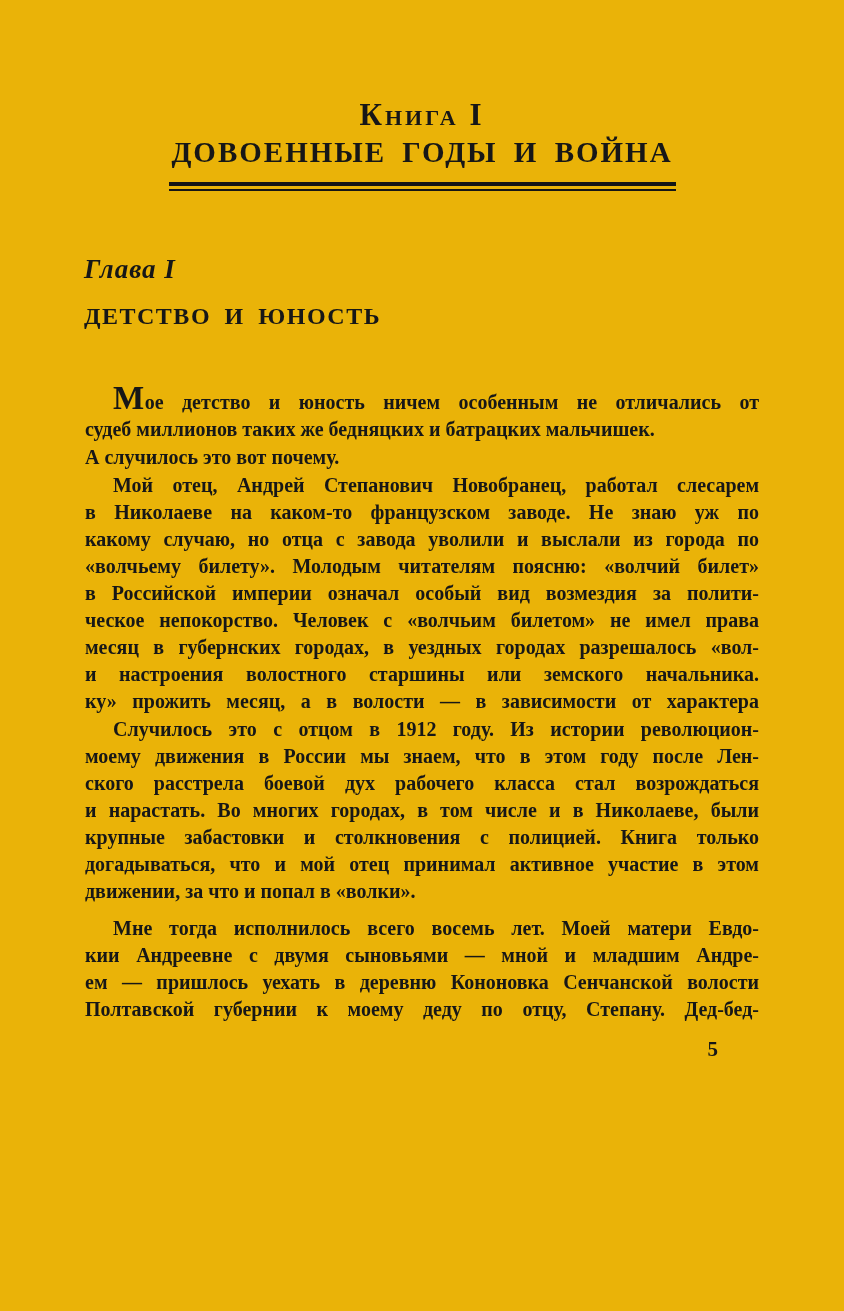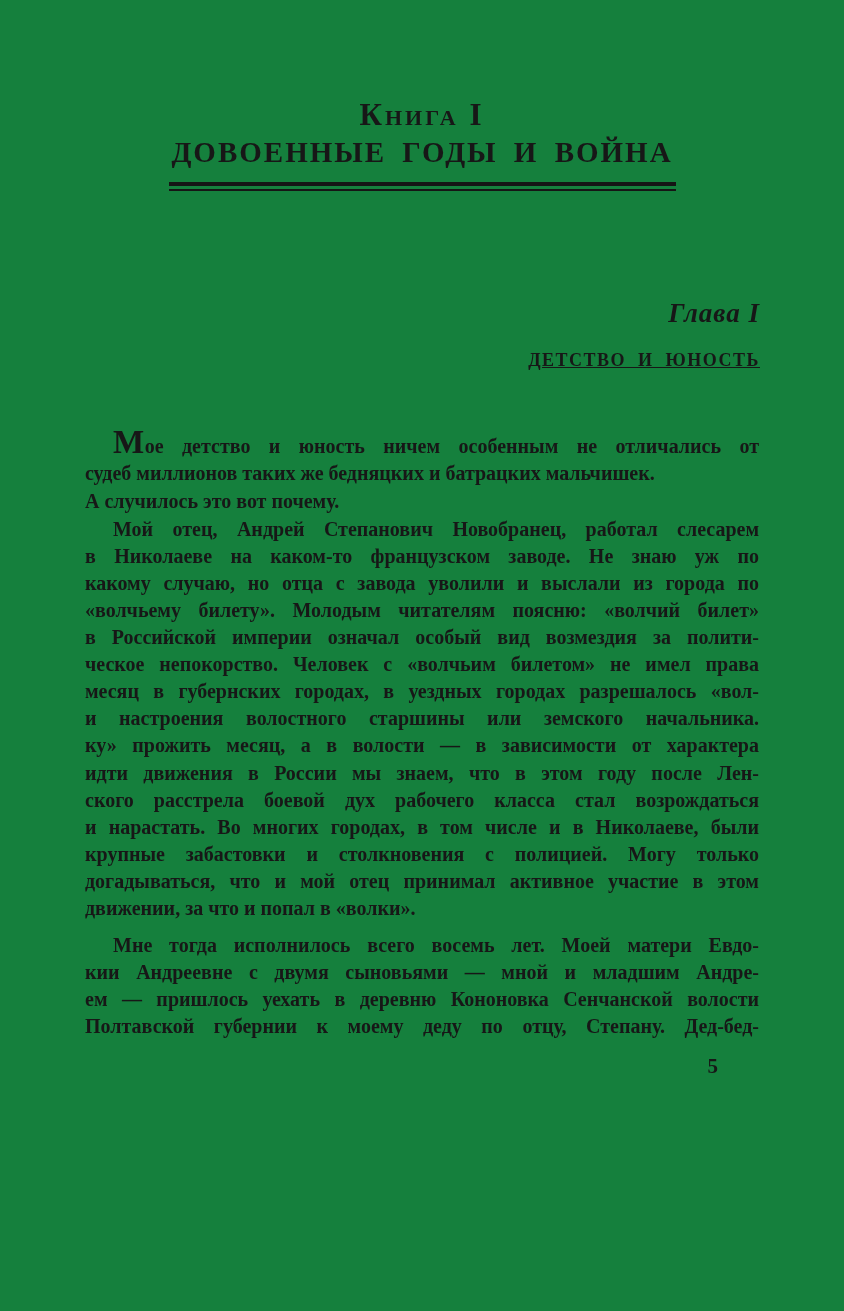--- a/index.html
+++ b/index.html
@@ -6,21 +6,21 @@
     margin: 0;
     padding: 0;
     background: #ffffff;
   }
   .page {
     position: relative;
     width: 844px;
     height: 1311px;
     margin: 0 auto;
     box-sizing: border-box;
-    background: #15803d;
+    background: #eab308;
     color: #171717;
     font-family: "Liberation Serif", "DejaVu Serif", serif;
     padding: 96px 84px 0 84px;
     overflow: hidden;
   }
   .book-title {
     text-align: center;
     font-variant: small-caps;
     font-weight: bold;
     font-size: 31px;
@@ -43,38 +43,37 @@
   .rule-thick {
     height: 4px;
     background: #151515;
   }
   .rule-thin {
     height: 2px;
     background: #151515;
     margin-top: 3px;
   }
   .chapter {
-    margin-top: 104px;
-    text-align: right;
+    margin-top: 60px;
+    text-align: left;
   }
   .chapter-title {
     font-weight: bold;
     font-style: italic;
     font-size: 27px;
     letter-spacing: 1px;
     line-height: 36px;
   }
   .chapter-subtitle {
     font-weight: bold;
-    font-size: 18px;
+    font-size: 24px;
     letter-spacing: 1.5px;
     word-spacing: 6px;
     line-height: 34px;
     margin-top: 12px;
-    text-decoration: underline;
   }
   .body-text {
     margin-top: 52px;
     font-size: 20px;
     font-weight: bold;
     line-height: 27px;
   }
   .paragraph { margin: 1px; }
   .paragraph.space-before { margin-top: 10px; }
   .line {
@@ -132,24 +131,25 @@
         <div class="line">в Николаеве на каком-то французском заводе. Не знаю уж по</div>
         <div class="line">какому случаю, но отца с завода уволили и выслали из города по</div>
         <div class="line">«волчьему билету». Молодым читателям поясню: «волчий билет»</div>
         <div class="line">в Российской империи означал особый вид возмездия за полити-</div>
         <div class="line">ческое непокорство. Человек с «волчьим билетом» не имел права</div>
         <div class="line">месяц в губернских городах, в уездных городах разрешалось «вол-</div>
         <div class="line">и настроения волостного старшины или земского начальника.</div>
         <div class="line">ку» прожить месяц, а в волости — в зависимости от характера</div>
       </div>
       <div class="paragraph">
-        <div class="line">идти движения в России мы знаем, что в этом году после Лен-</div>
+        <div class="line first">Случилось это с отцом в 1912 году. Из истории революцион-</div>
+        <div class="line">моему движения в России мы знаем, что в этом году после Лен-</div>
         <div class="line">ского расстрела боевой дух рабочего класса стал возрождаться</div>
         <div class="line">и нарастать. Во многих городах, в том числе и в Николаеве, были</div>
-        <div class="line">крупные забастовки и столкновения с полицией. Могу только</div>
+        <div class="line">крупные забастовки и столкновения с полицией. Книга только</div>
         <div class="line">догадываться, что и мой отец принимал активное участие в этом</div>
         <div class="line no-just">движении, за что и попал в «волки».</div>
       </div>
       <div class="paragraph space-before">
         <div class="line first">Мне тогда исполнилось всего восемь лет. Моей матери Евдо-</div>
         <div class="line">кии Андреевне с двумя сыновьями — мной и младшим Андре-</div>
         <div class="line">ем — пришлось уехать в деревню Кононовка Сенчанской волости</div>
         <div class="line">Полтавской губернии к моему деду по отцу, Степану. Дед-бед-</div>
       </div>
     </div>

